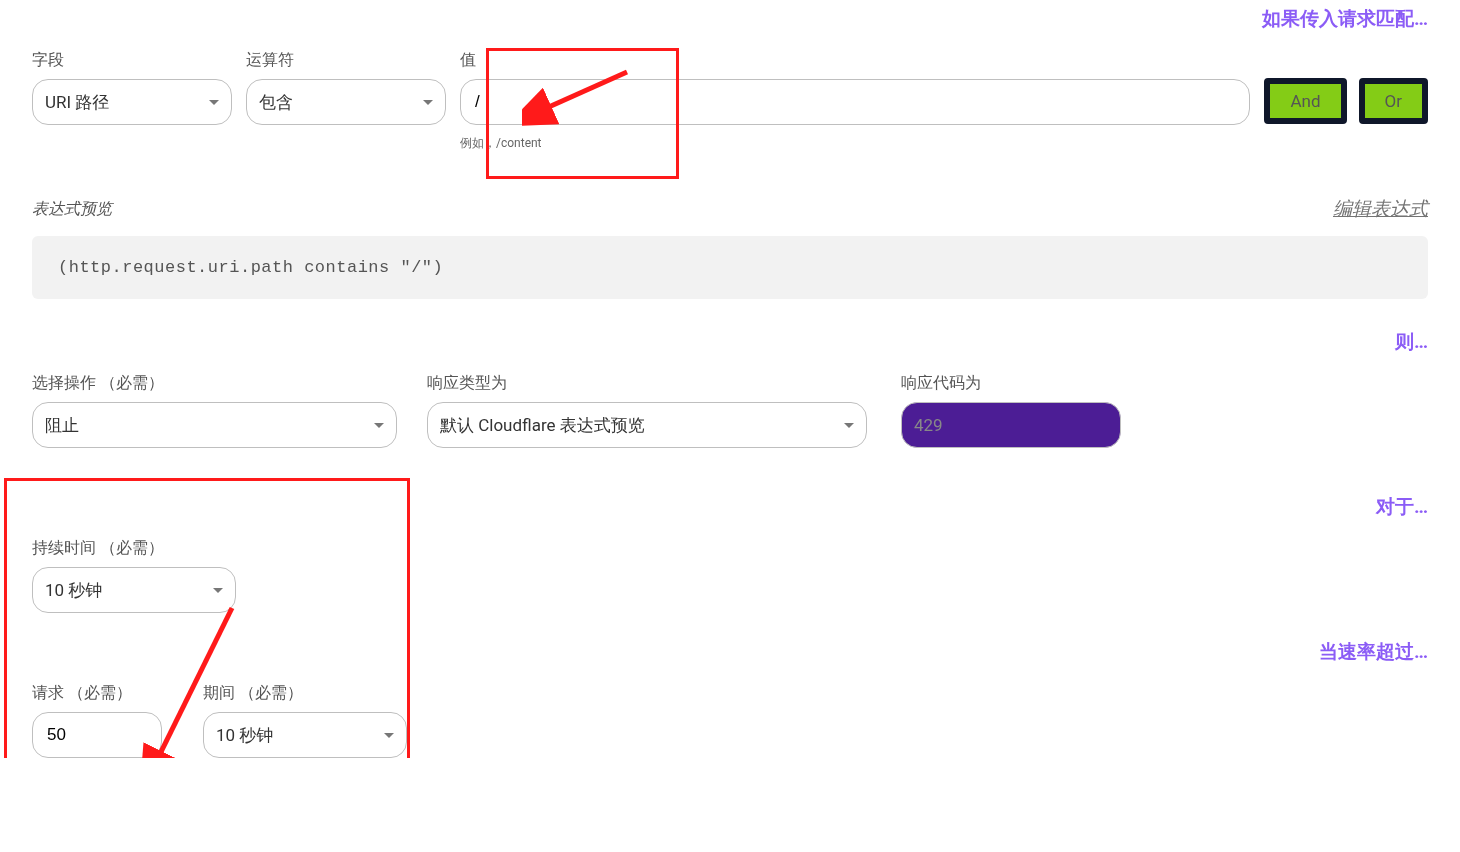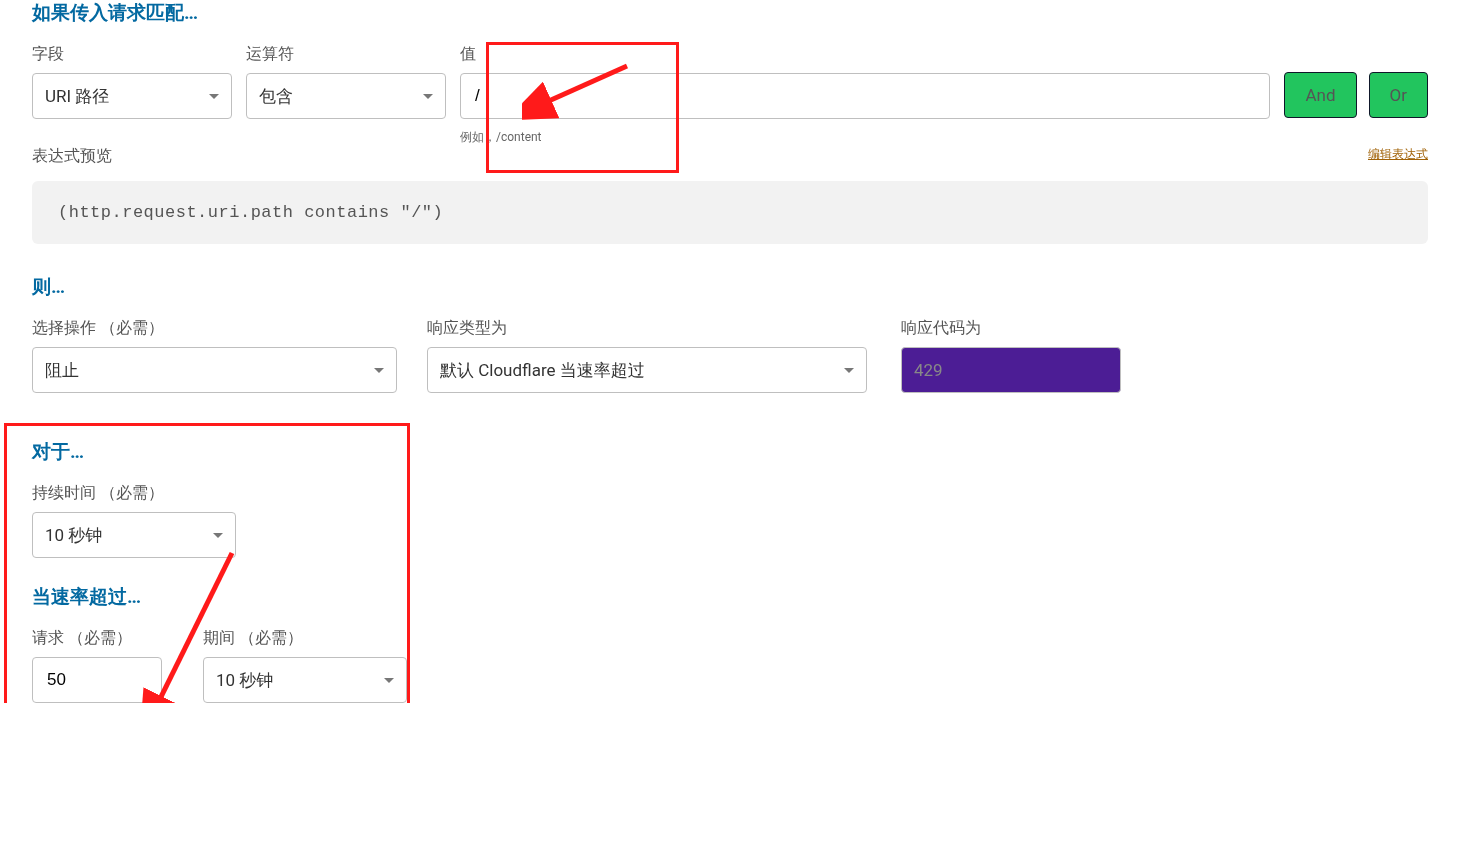--- a/index.html
+++ b/index.html
@@ -7,37 +7,38 @@
     font-family: -apple-system, BlinkMacSystemFont, "Segoe UI", Roboto, "Helvetica Neue", Arial, "PingFang SC", "Microsoft YaHei", sans-serif;
     font-size: 16px;
     color: #333;
     margin: 0;
     padding: 0 32px;
     background: #fff;
   }
   .section-heading {
     font-weight: 700;
     font-size: 19px;
-    color: #0369a1;
-    margin: 0 0 18px 0;
+    color: #8b5cf6;
+    margin: 6px 0 18px 0;
+    text-align: right;
   }
   .row {
     display: flex;
     gap: 14px;
     align-items: flex-start;
   }
   .label {
     font-size: 16px;
     color: #555;
     margin-bottom: 8px;
   }
   .select, .input {
     height: 46px;
     border: 1px solid #bfbfbf;
-    border-radius: 4px;
+    border-radius: 16px;
     background: #fff;
     padding: 0 12px;
     font-size: 17px;
     color: #333;
     display: flex;
     align-items: center;
     justify-content: space-between;
     gap: 8px;
     position: relative;
   }
@@ -49,23 +50,23 @@
   }
   .input input {
     border: none;
     outline: none;
     font-size: 17px;
     width: 100%;
     background: transparent;
   }
   .btn {
     height: 46px;
-    border: 1px solid #0f172a;
+    border: 6px solid #0f172a;
     border-radius: 4px;
-    background: #22c55e;
+    background: #84cc16;
     color: #555;
     font-size: 17px;
     padding: 0 20px;
     display: flex;
     align-items: center;
     justify-content: center;
     cursor: pointer;
   }
   .help-text {
     font-size: 12px;
@@ -78,29 +79,32 @@
     padding: 22px 26px;
     font-family: "Courier New", monospace;
     font-size: 17px;
     color: #555;
     margin-top: 14px;
     letter-spacing: .5px;
   }
   .preview-row {
     display: flex;
     justify-content: space-between;
+    align-items: center;
+    margin-top: 44px;
+    font-style: italic;
   }
   .preview-label {
     font-size: 16px;
     color: #555;
   }
   .link {
-    color: #a16207;
+    color: #737373;
     text-decoration: underline;
-    font-size: 12px;
+    font-size: 19px;
     cursor: pointer;
   }
   .input-disabled {
     background: #4c1d95;
     color: #888;
   }
   
   .hl-box {
     position: absolute;
     border: 3px solid #ff1a1a;
@@ -179,21 +183,21 @@
       <div class="label">选择操作 （必需）</div>
       <div class="select">
         <span>阻止</span>
         <span class="caret"></span>
       </div>
     </div>
 
     <div style="width:440px; margin-left:16px;">
       <div class="label">响应类型为</div>
       <div class="select">
-        <span>默认 Cloudflare 当速率超过</span>
+        <span>默认 Cloudflare 表达式预览</span>
         <span class="caret"></span>
       </div>
     </div>
 
     <div style="width:220px; margin-left:20px;">
       <div class="label">响应代码为</div>
       <div class="input input-disabled">
         <span>429</span>
       </div>
     </div>

